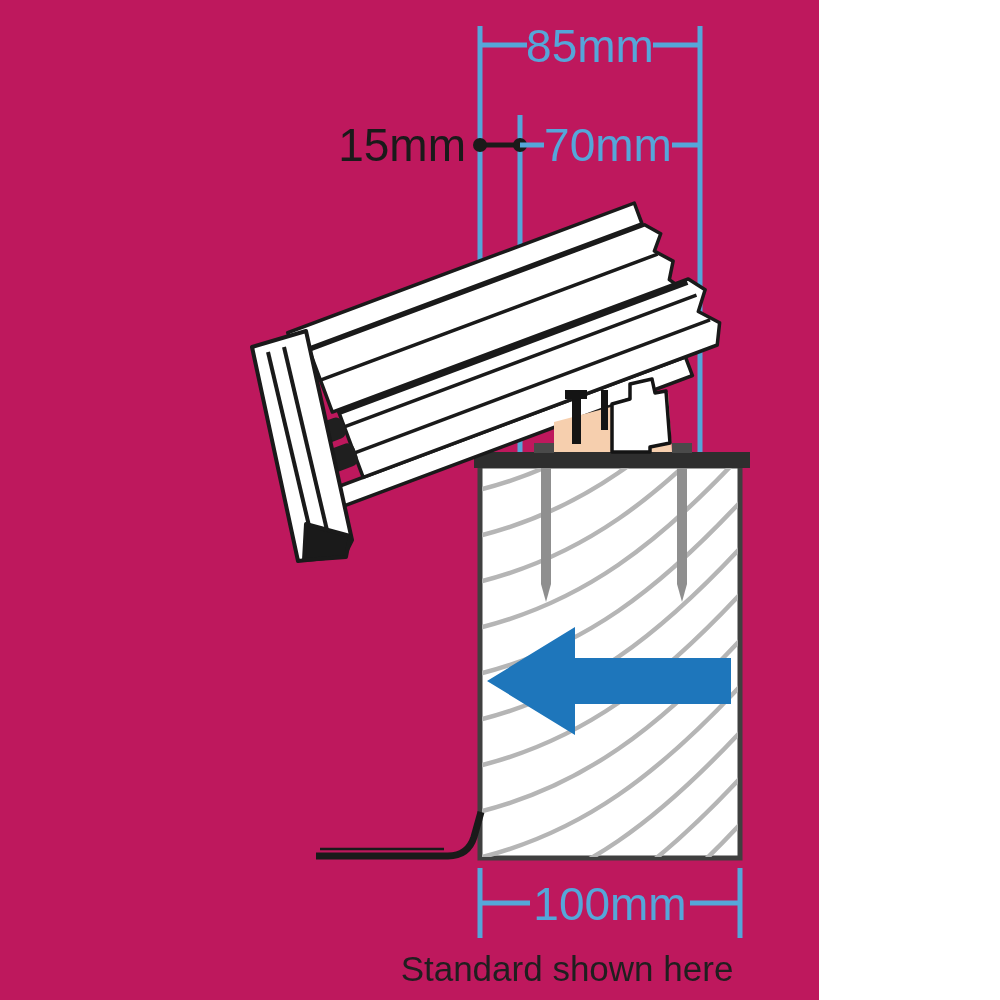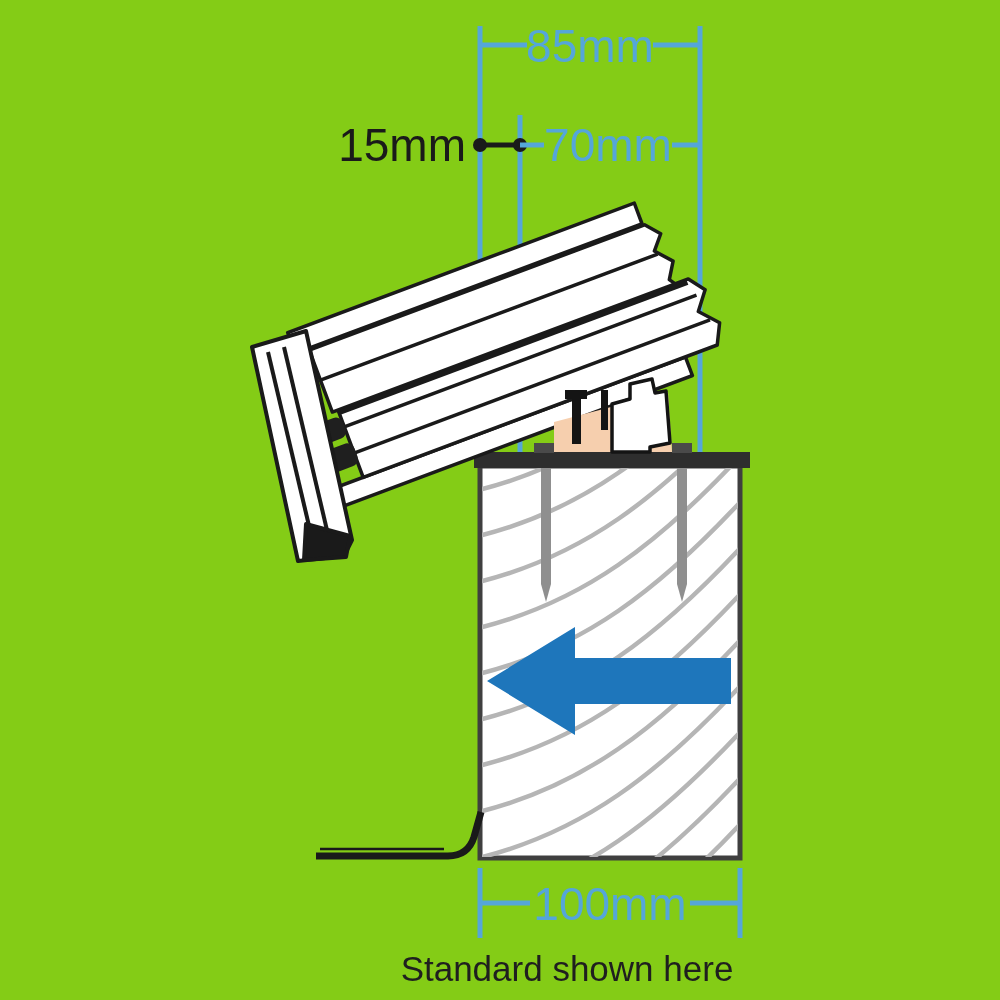--- a/index.html
+++ b/index.html
@@ -1,18 +1,18 @@
 <!DOCTYPE html>
 <html><head>
 <meta charset="utf-8">
 <style>
   html, body { margin: 0; padding: 0; background: #ffffff; }
   .stage {
-    width: 1000px; height: 1000px; position: relative;
-    background: #84cc16; overflow: hidden;
+    width: 819px; height: 1000px; position: relative;
+    background: #be185d; overflow: hidden;
     font-family: "Liberation Sans", sans-serif;
   }
   svg { display: block; }
   text.dim-blue { fill: #55a6d9; font-size: 46px; }
   text.dim-black { fill: #1a1a1a; font-size: 46px; }
   text.caption { fill: #1f1f1f; font-size: 35px; }
 </style>
 </head>
 <body>
 

